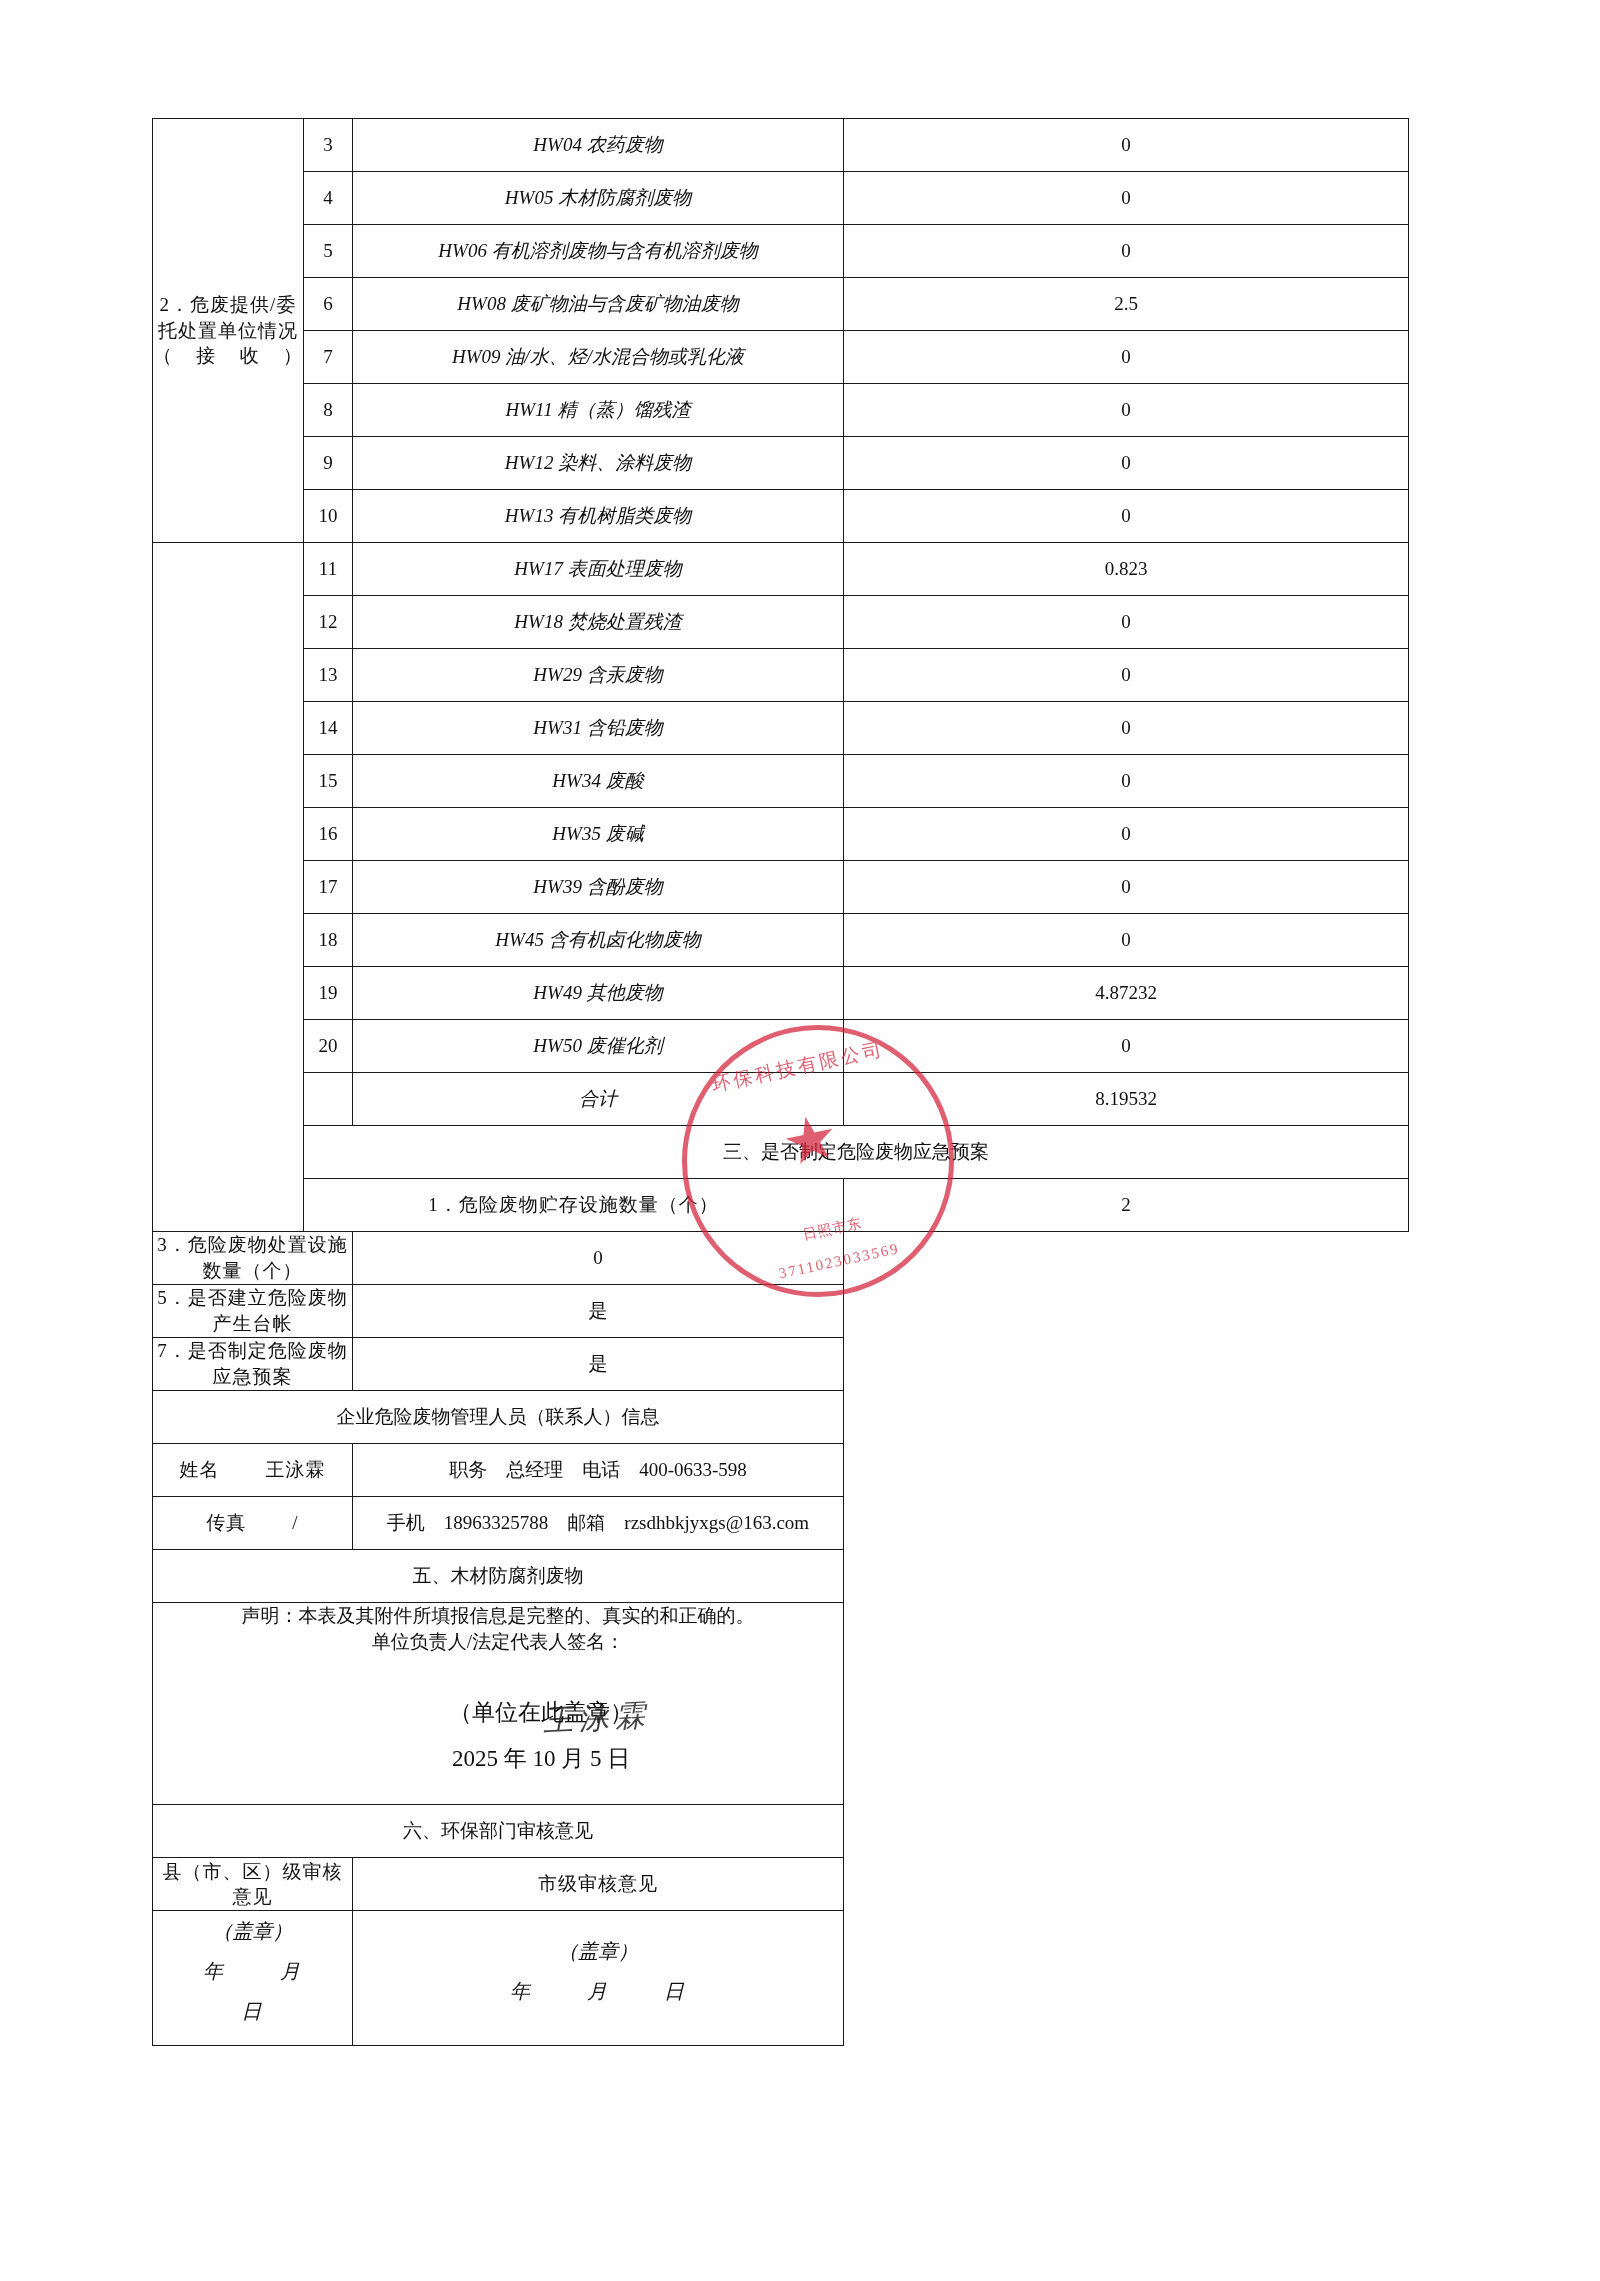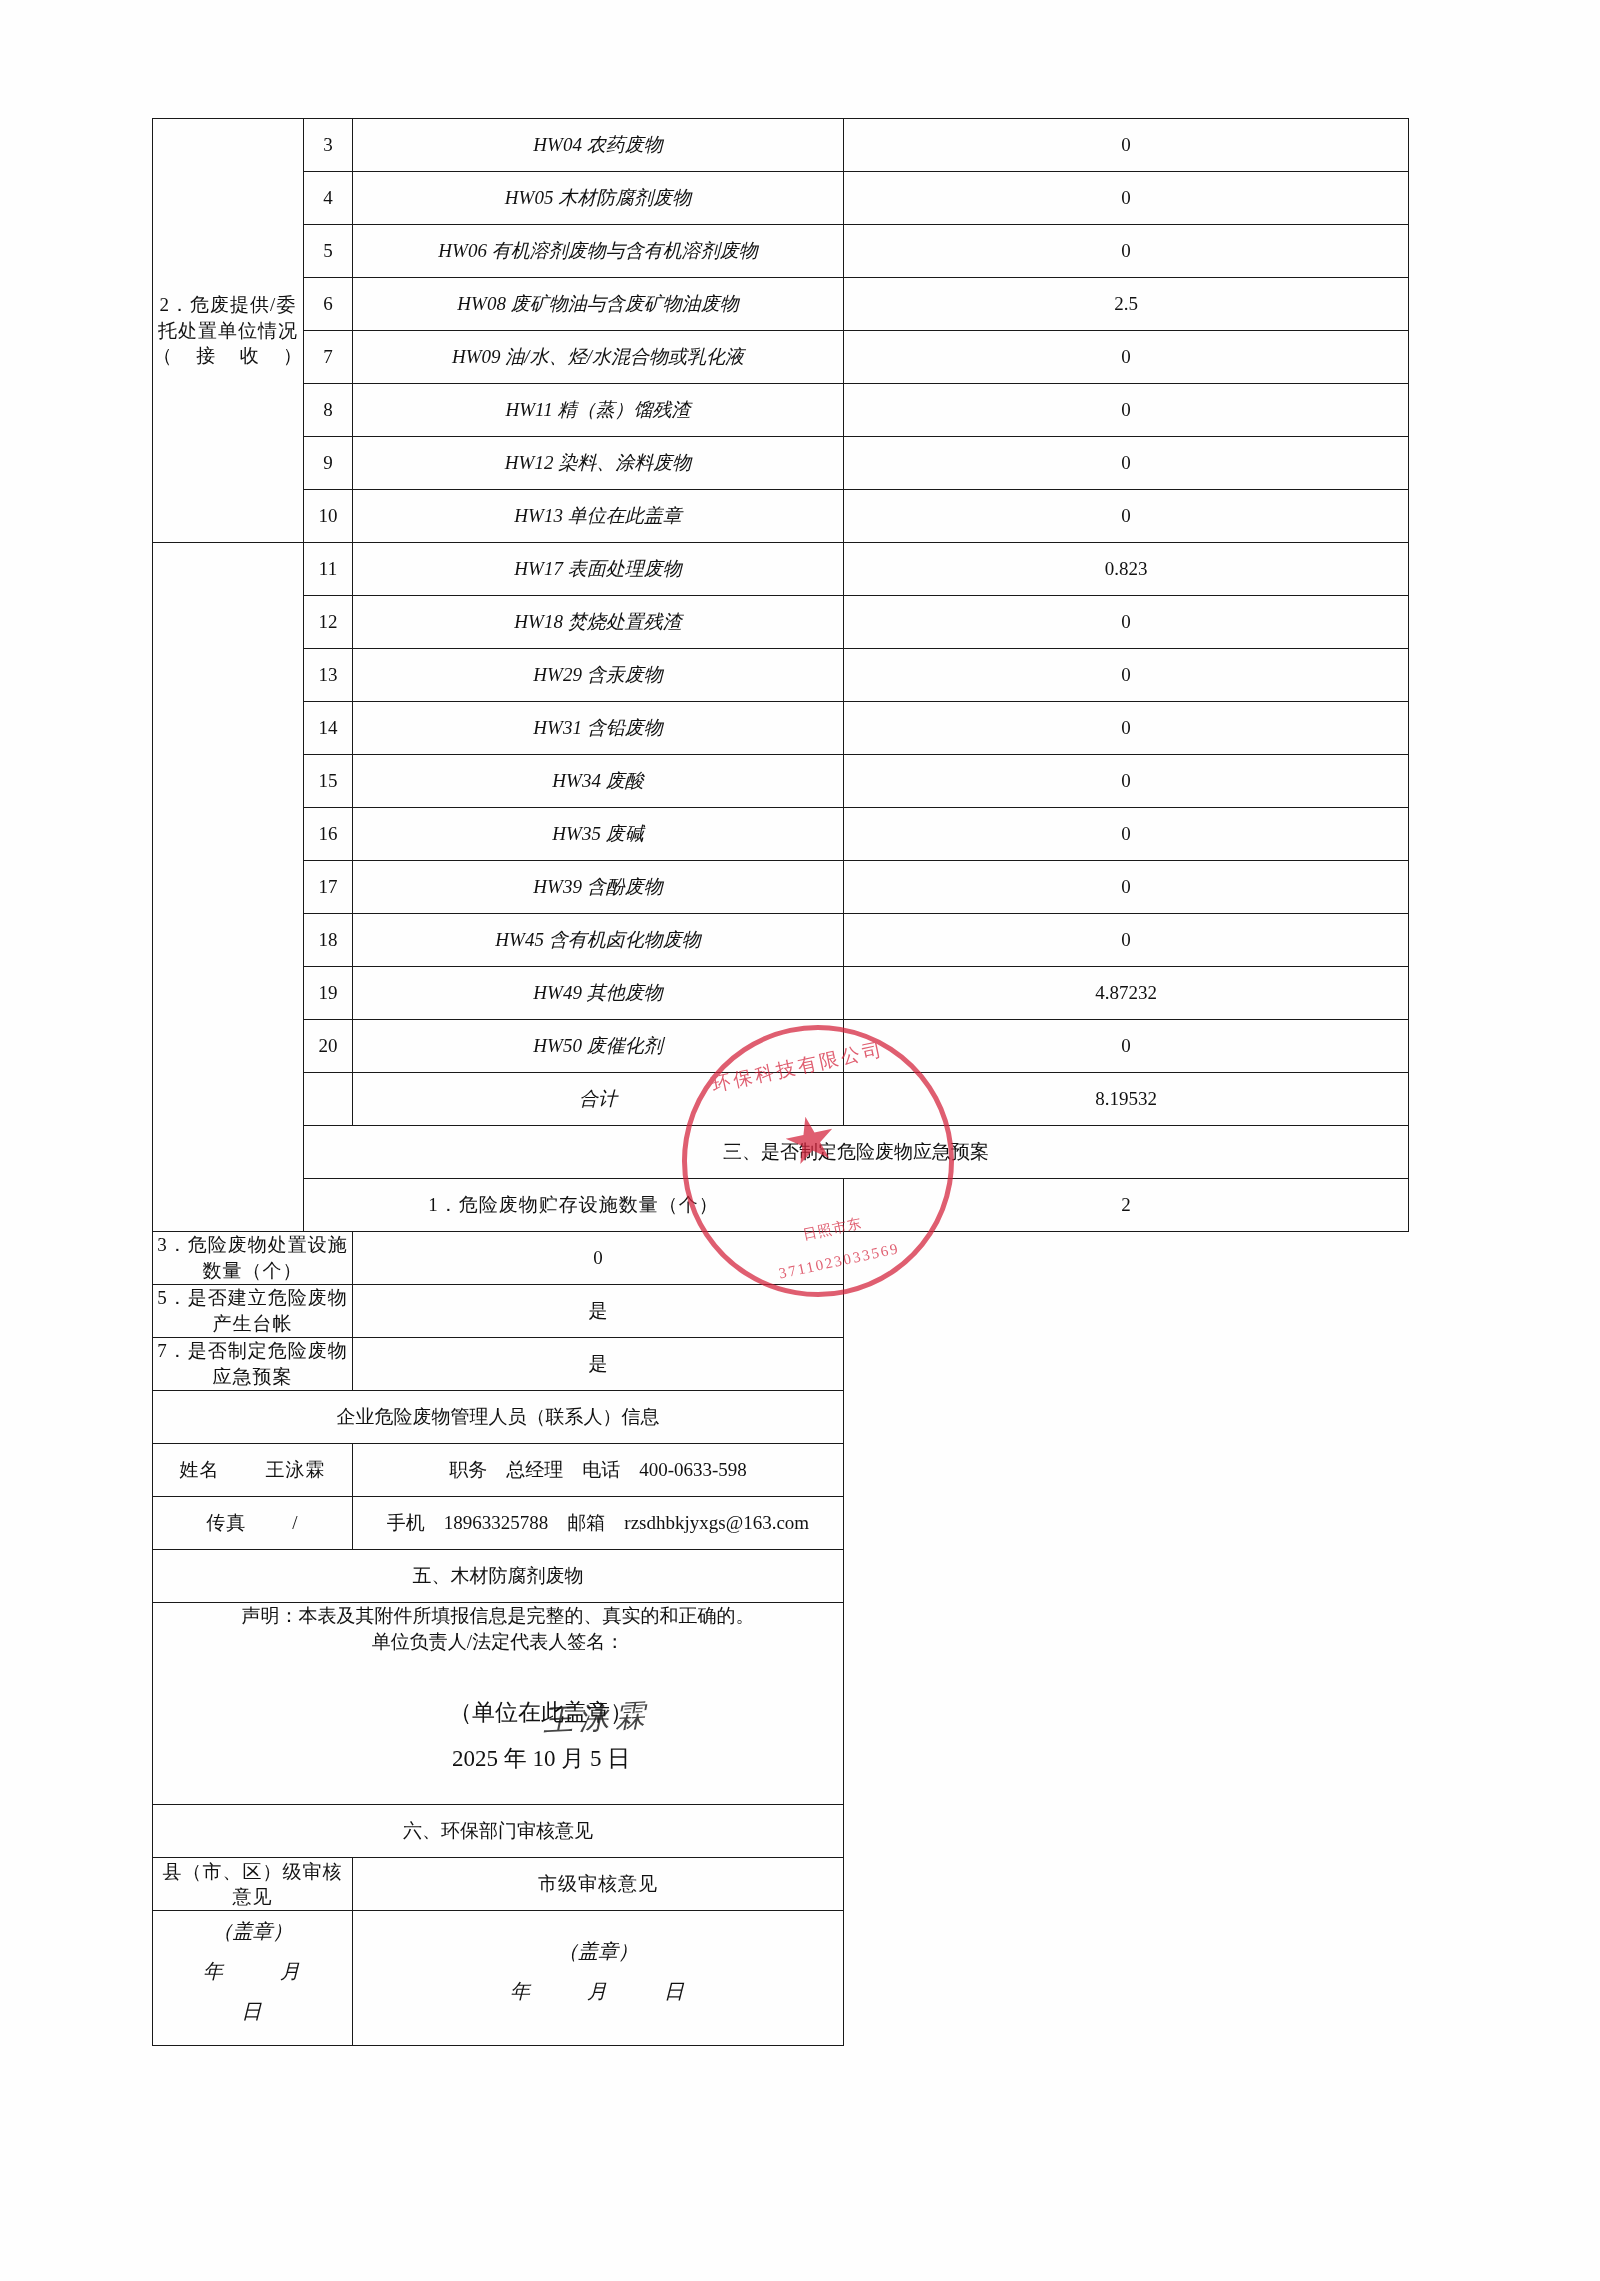--- a/index.html
+++ b/index.html
@@ -205,21 +205,21 @@
         <td class="name-cell">HW11 精（蒸）馏残渣</td>
         <td class="val-cell">0</td>
       </tr>
       <tr>
         <td class="num-cell">9</td>
         <td class="name-cell">HW12 染料、涂料废物</td>
         <td class="val-cell">0</td>
       </tr>
       <tr>
         <td class="num-cell">10</td>
-        <td class="name-cell">HW13 单位在此盖章</td>
+        <td class="name-cell">HW13 有机树脂类废物</td>
         <td class="val-cell">0</td>
       </tr>
 
       <tr>
         <td class="cat-col" rowspan="13"></td>
         <td class="num-cell">11</td>
         <td class="name-cell">HW17 表面处理废物</td>
         <td class="val-cell">0.823</td>
       </tr>
       <tr>

